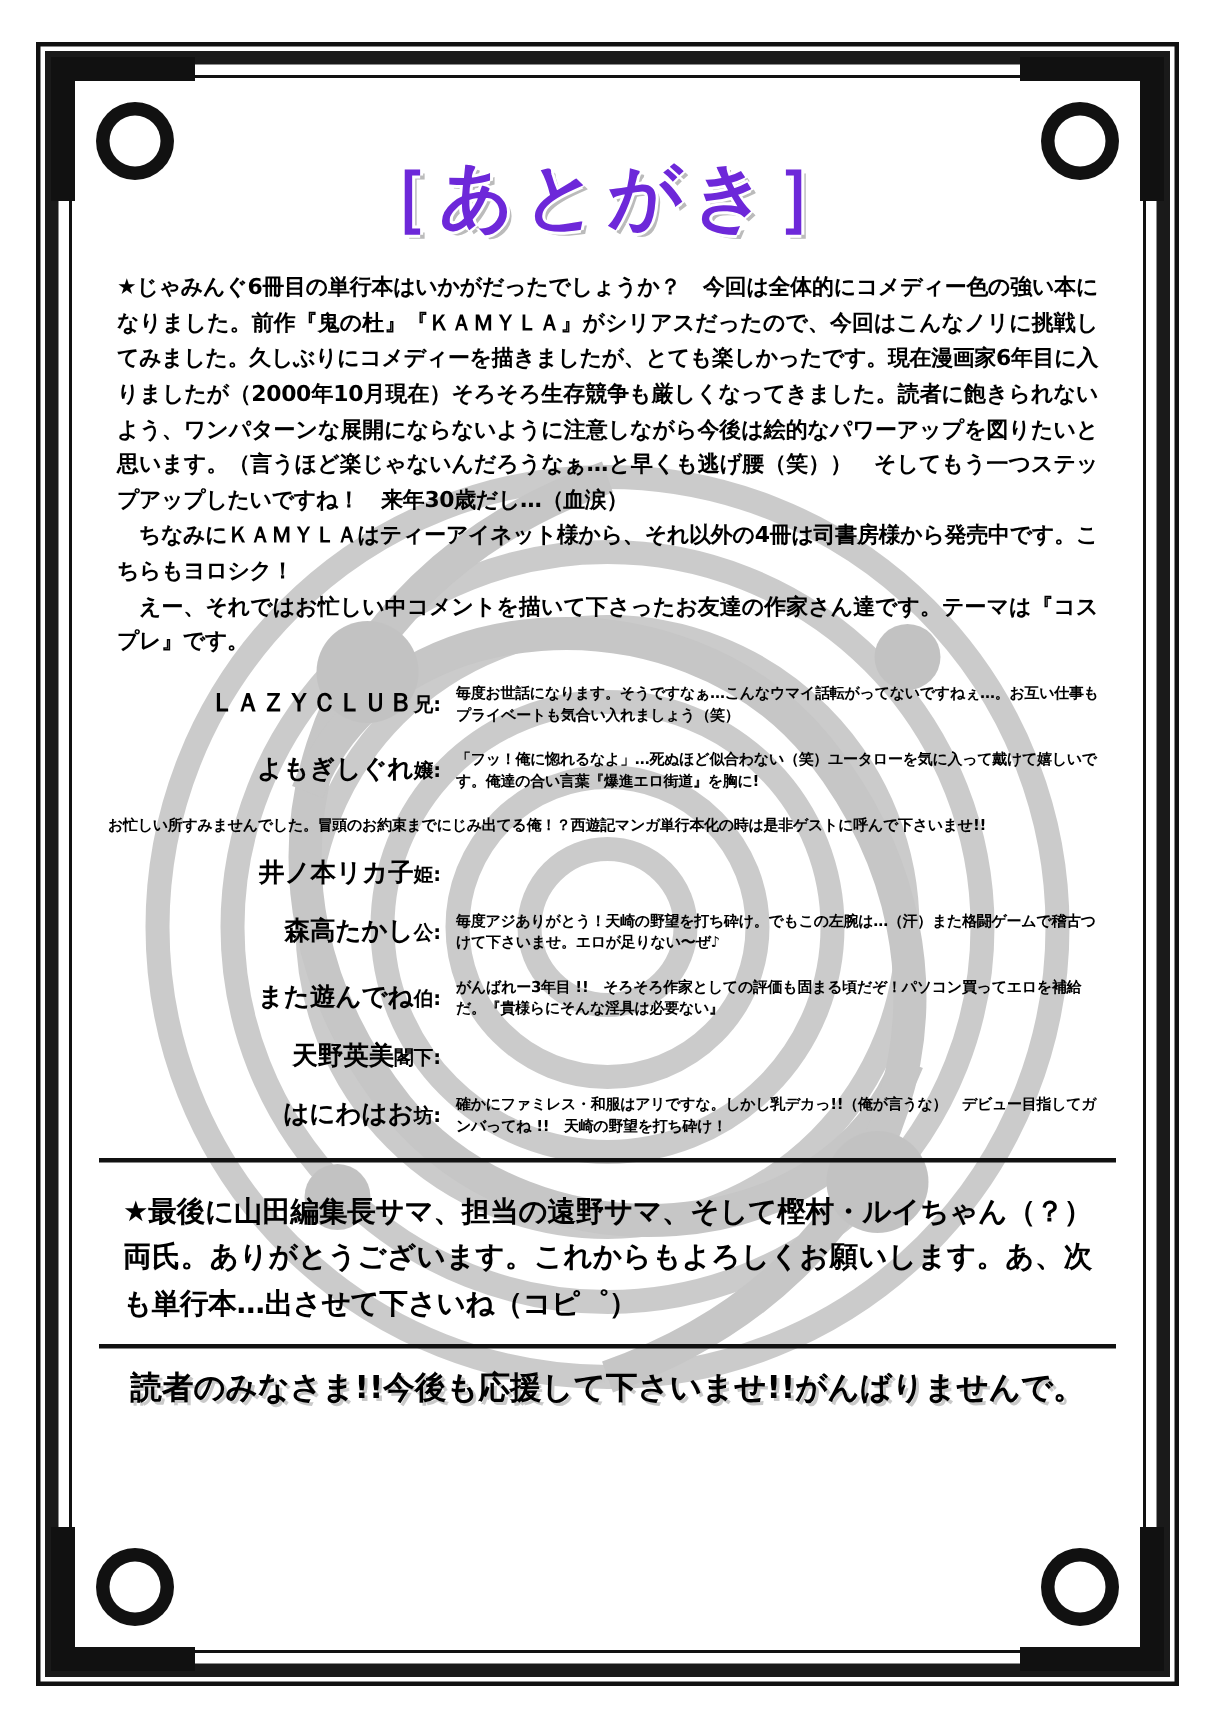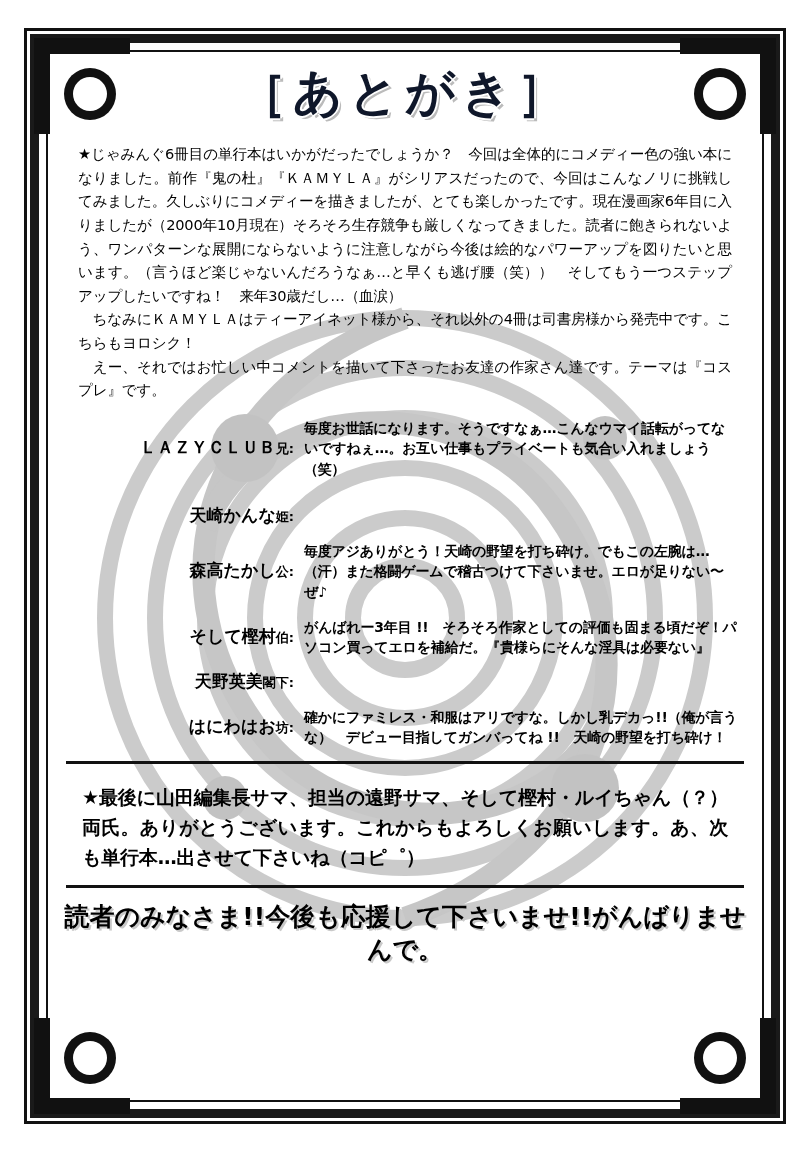--- a/index.html
+++ b/index.html
@@ -81,35 +81,36 @@
     right: 56px;
     bottom: 60px;
   }
 
   .title {
     text-align: center;
     font-family: "DejaVu Sans", sans-serif;
     font-weight: bold;
     font-size: 49px;
     letter-spacing: 6px;
+    margin-top: 38px;
     margin-bottom: 16px;
-    color: #0f172a;
+    color: #6d28d9;
     text-shadow:
        2px 0 0 #fff, -2px 0 0 #fff, 0 2px 0 #fff, 0 -2px 0 #fff,
        3px 3px 0 #bbb;
     position: relative;
     z-index: 3;
   }
 
   .intro {
     position: relative;
     z-index: 3;
     margin: 6px 22px 0 22px;
     font-size: 14.6px;
-    font-weight: normal;
+    font-weight: bold;
     line-height: 1.62;
     text-align: justify;
     letter-spacing: -0.2px;
   }
   .intro p { margin: 0 0 0 0; text-indent: 0; }
   .intro p + p { margin-top: 0px; }
 
   .comments {
     position: relative;
     z-index: 3;
@@ -130,21 +131,21 @@
     line-height: 1.25;
     white-space: nowrap;
     font-family: "DejaVu Serif", serif;
   }
   .who .hon {
     font-size: 13px;
     font-family: "DejaVu Sans", sans-serif;
   }
   .msg {
     flex: 1 1 auto;
-    font-size: 14px;
+    font-size: 10px;
     font-weight: bold;
     line-height: 1.45;
     padding-top: 2px;
     letter-spacing: -0.2px;
   }
 
   .closing {
     position: relative;
     z-index: 3;
     margin: 18px 26px 0 26px;
@@ -160,21 +161,21 @@
     z-index: 3;
     margin: 12px 10px 0 10px;
     border-top: 3px solid #111;
   }
 
   .final {
     position: relative;
     z-index: 3;
     text-align: center;
     margin-top: 12px;
-    font-size: 25px;
+    font-size: 21px;
     font-weight: bold;
     letter-spacing: 0px;
     color: #000;
     text-shadow: 2px 2px 0 #c9c9c9;
   }
 </style>
 </head>
 <body>
 
 <div class="page">
@@ -247,40 +248,47 @@
 
     <div class="comments">
 
       <div class="comment-row">
         <div class="who">
           <span>ＬＡＺＹＣＬＵＢ</span><span class="hon">兄:</span>
         </div>
         <div class="msg">毎度お世話になります。そうですなぁ…こんなウマイ話転がってないですねぇ…。お互い仕事もプライベートも気合い入れましょう（笑）</div>
       </div>
 
-
-      <div class="comment-row">
-      </div>
-
-      <div class="comment-row">
-        <div class="who">
-          <span>天崎かんな</span><span class="hon">姫:</span>
+      <div class="comment-row">
+        <div class="who">
+          <span>よもぎしぐれ</span><span class="hon">嬢:</span>
+        </div>
+        <div class="msg">「フッ！俺に惚れるなよ」…死ぬほど似合わない（笑）ユータローを気に入って戴けて嬉しいです。俺達の合い言葉『爆進エロ街道』を胸に!</div>
+      </div>
+
+      <div class="comment-row">
+        <div class="msg">お忙しい所すみませんでした。冒頭のお約束までにじみ出てる俺！？西遊記マンガ単行本化の時は是非ゲストに呼んで下さいませ!!</div>
+      </div>
+
+      <div class="comment-row">
+        <div class="who">
+          <span>井ノ本リカ子</span><span class="hon">姫:</span>
         </div>
       </div>
 
       <div class="comment-row">
         <div class="who">
           <span>森高たかし</span><span class="hon">公:</span>
         </div>
         <div class="msg">毎度アジありがとう！天崎の野望を打ち砕け。でもこの左腕は…（汗）また格闘ゲームで稽古つけて下さいませ。エロが足りない〜ぜ♪</div>
       </div>
 
       <div class="comment-row">
         <div class="who">
-          <span>そして樫村</span><span class="hon">伯:</span>
+          <span>また遊んでね</span><span class="hon">伯:</span>
         </div>
         <div class="msg">がんばれー3年目 !!　そろそろ作家としての評価も固まる頃だぞ！パソコン買ってエロを補給だ。『貴様らにそんな淫具は必要ない』</div>
       </div>
 
       <div class="comment-row">
         <div class="who">
           <span>天野英美</span><span class="hon">閣下:</span>
         </div>
       </div>
 

